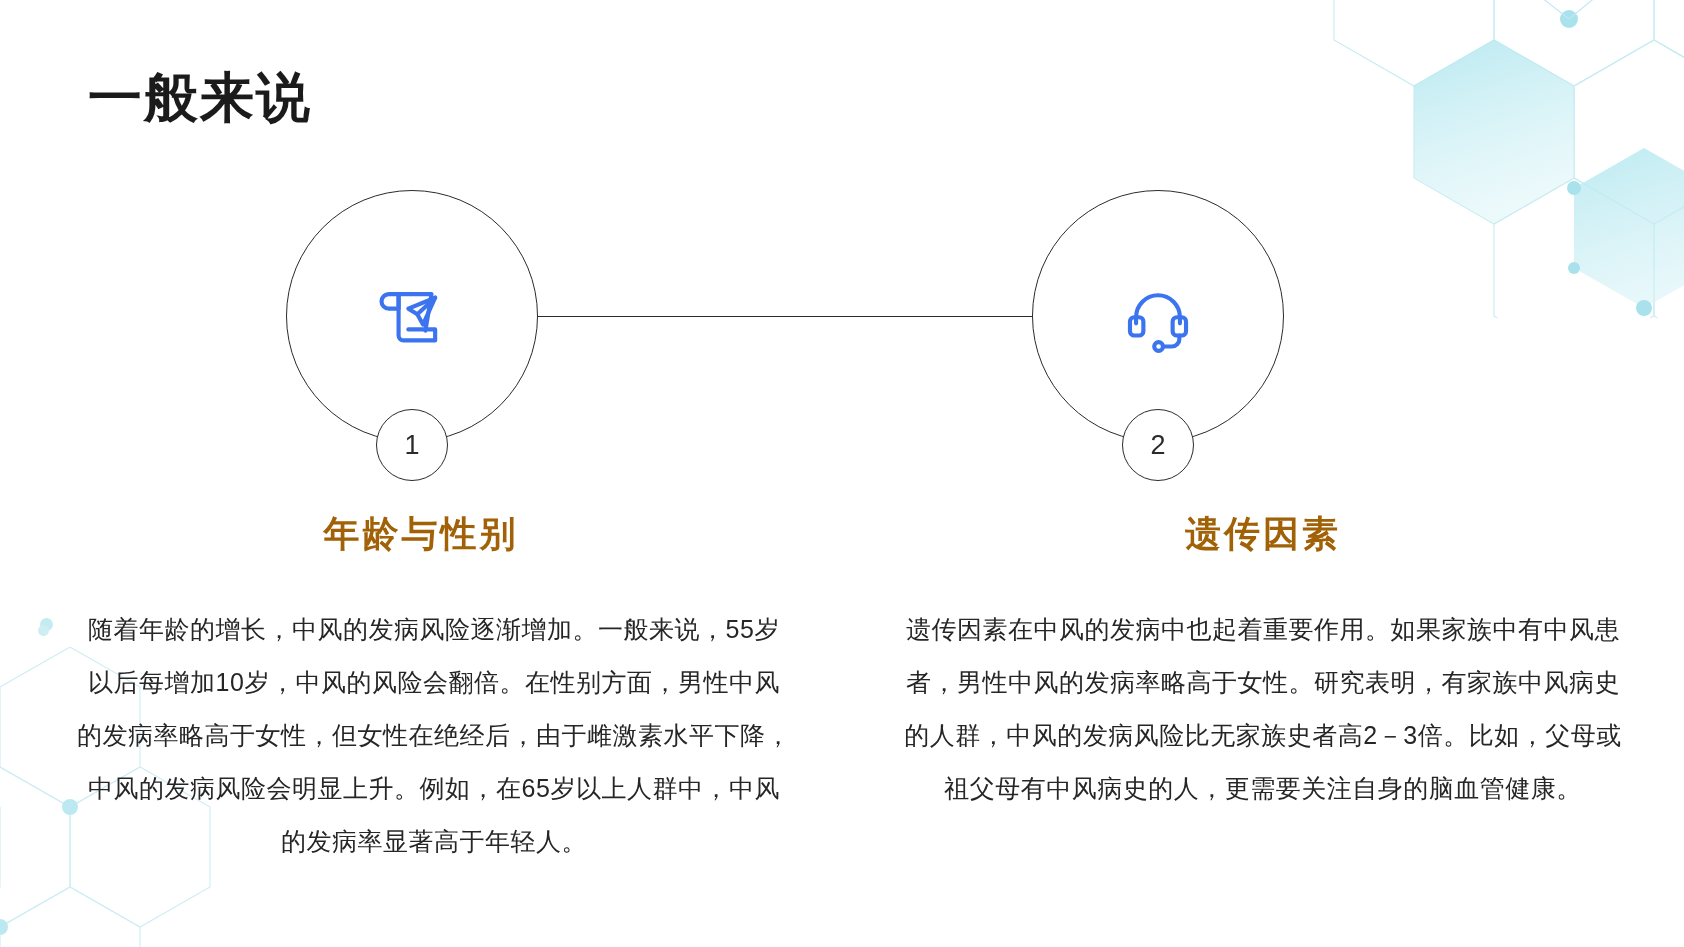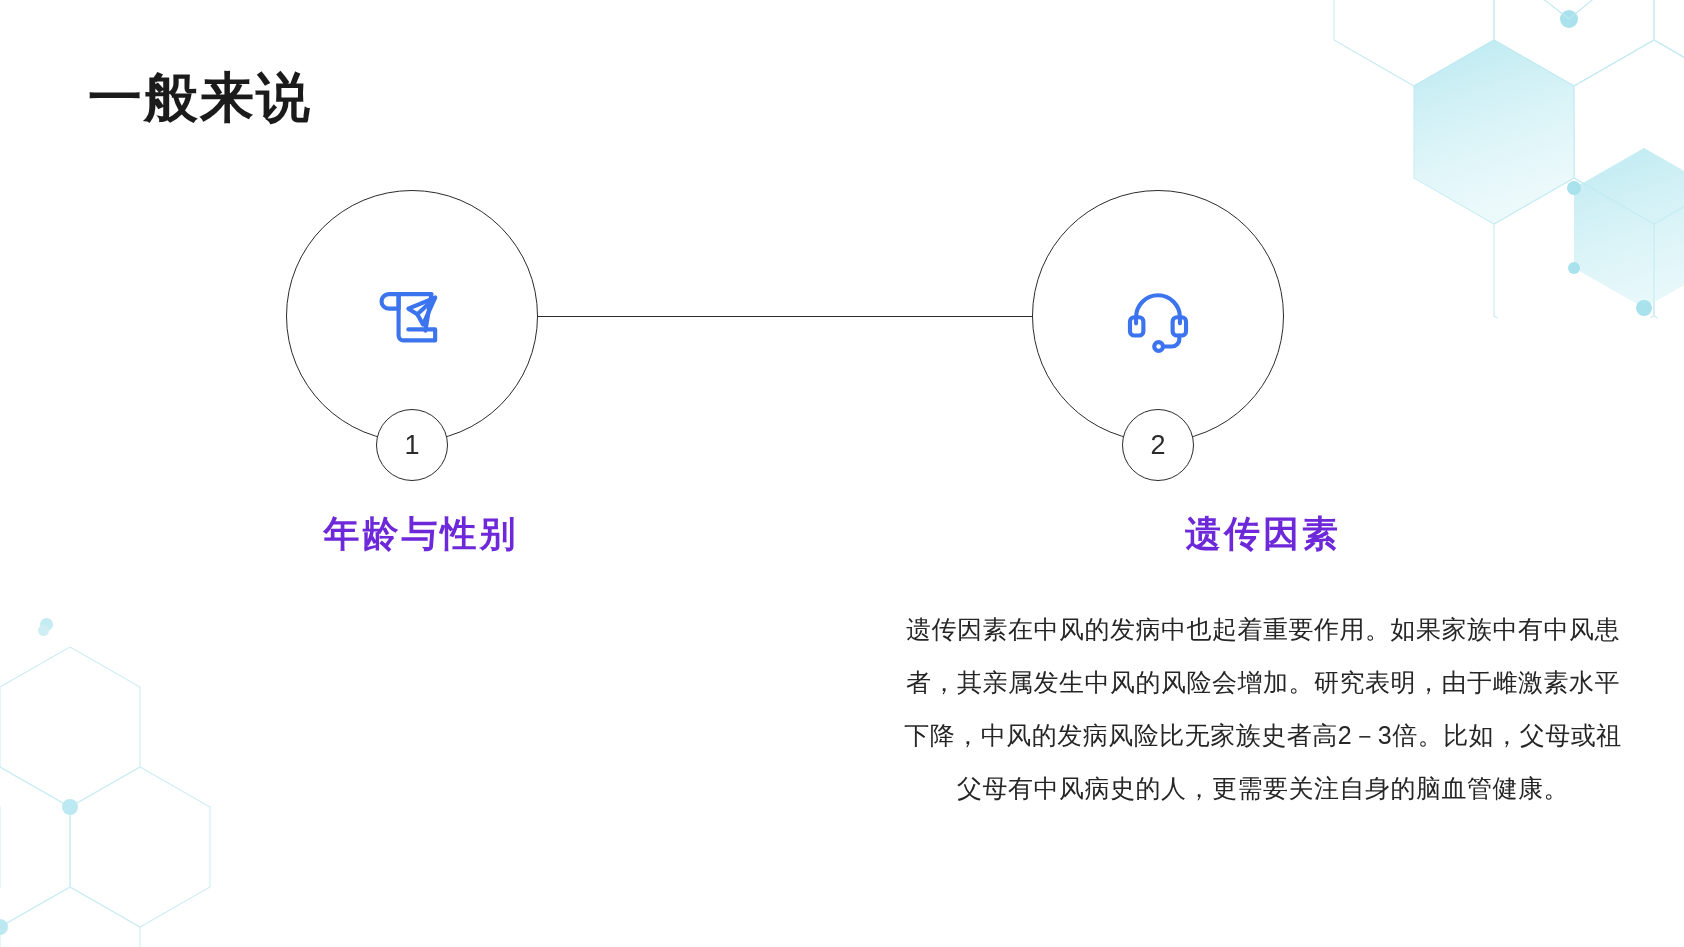--- a/index.html
+++ b/index.html
@@ -140,21 +140,21 @@
   }
   .column {
     width: 50%;
     padding: 0 30px;
   }
 
   .col-heading {
     text-align: center;
     font-size: 36px;
     font-weight: 700;
-    color: #6d28d9;
+    color: #a16207;
     letter-spacing: 3px;
     margin-bottom: 44px;
   }
 
   .col-body {
     position: relative;
     font-size: 25px;
     line-height: 53px;
     color: #262626;
     text-align: center;
@@ -270,25 +270,26 @@
     </div>
 
   </div>
 
   <div class="columns">
 
     <div class="column col-left">
       <div class="col-heading">年龄与性别</div>
       <div class="col-body">
         <span class="bullet"></span>
+        <span>随着年龄的增长，中风的发病风险逐渐增加。一般来说，55岁以后每增加10岁，中风的风险会翻倍。在性别方面，男性中风的发病率略高于女性，但女性在绝经后，由于雌激素水平下降，中风的发病风险会明显上升。例如，在65岁以上人群中，中风的发病率显著高于年轻人。</span>
       </div>
     </div>
 
     <div class="column col-right">
       <div class="col-heading">遗传因素</div>
       <div class="col-body">
-        <span>遗传因素在中风的发病中也起着重要作用。如果家族中有中风患者，其亲属发生中风的风险会增加。研究表明，由于雌激素水平下降，中风的发病风险比无家族史者高2－3倍。比如，父母或祖父母有中风病史的人，更需要关注自身的脑血管健康。</span>
+        <span>遗传因素在中风的发病中也起着重要作用。如果家族中有中风患者，男性中风的发病率略高于女性。研究表明，有家族中风病史的人群，中风的发病风险比无家族史者高2－3倍。比如，父母或祖父母有中风病史的人，更需要关注自身的脑血管健康。</span>
       </div>
     </div>
 
   </div>
 
 </div>
 
 </body></html>

